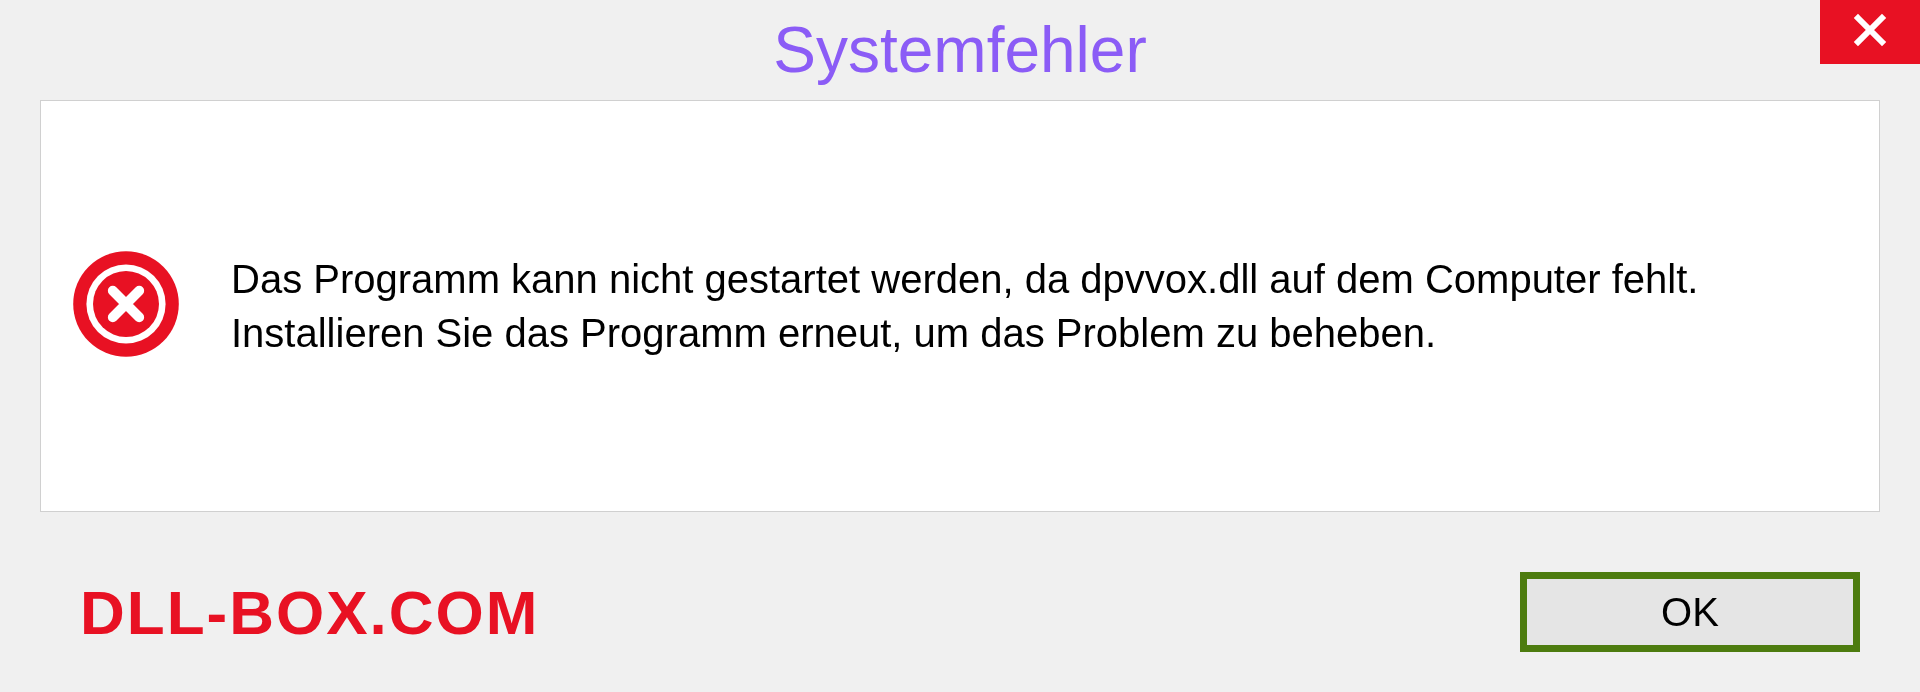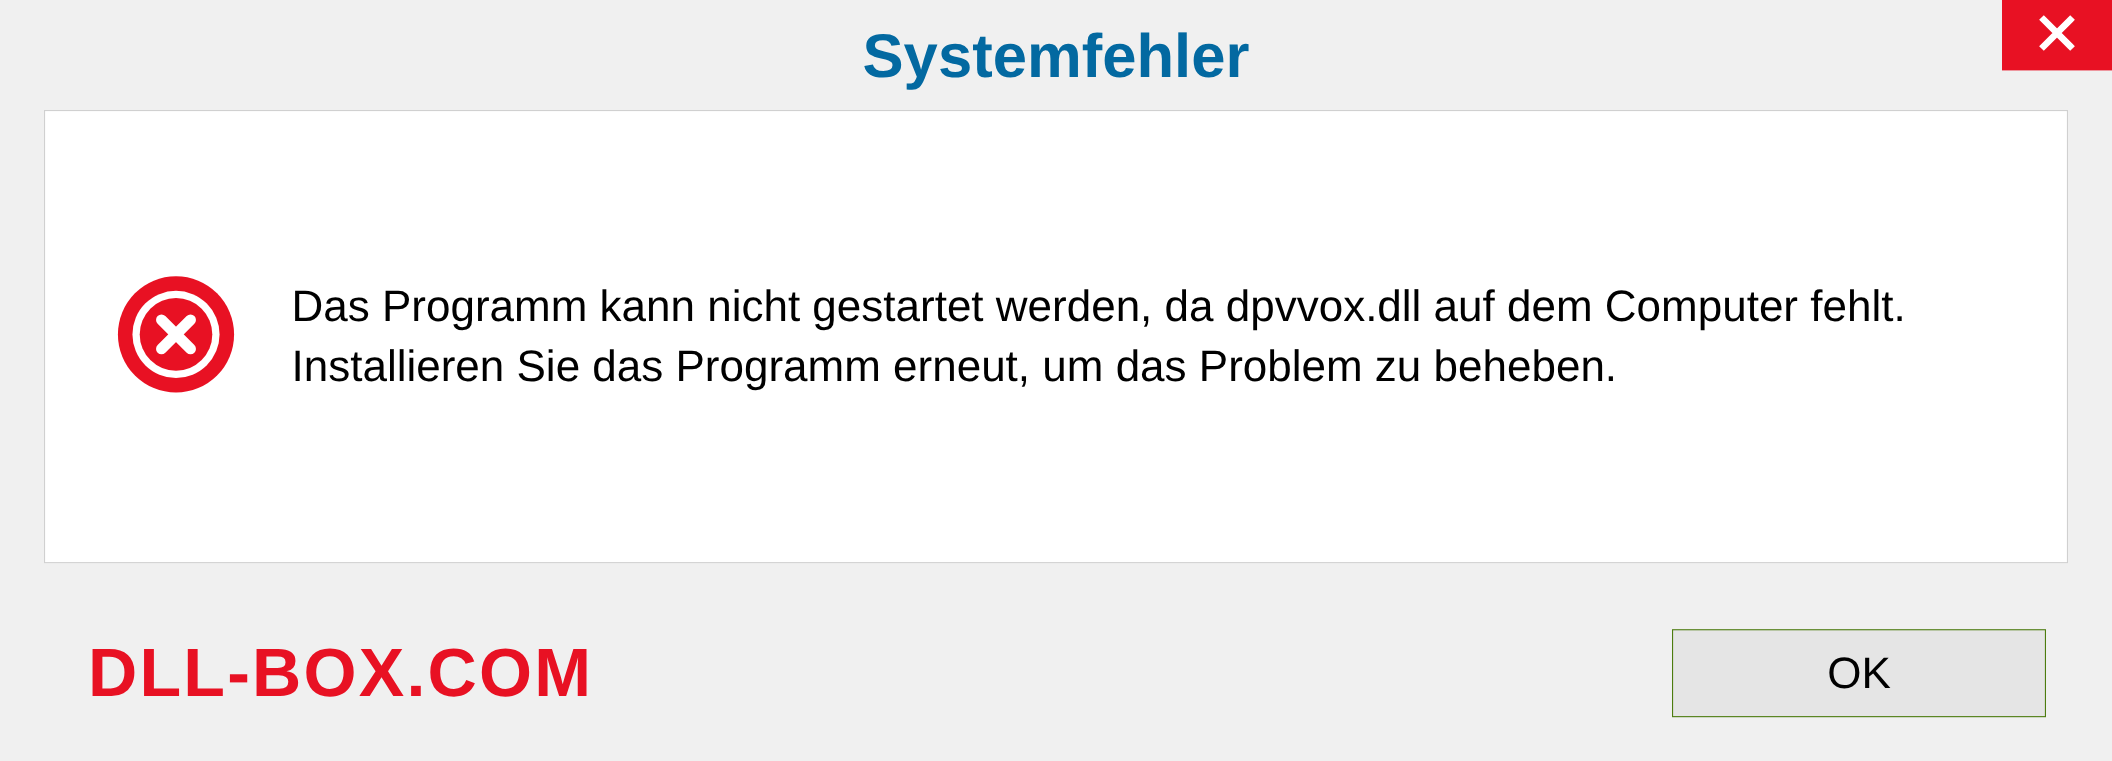--- a/index.html
+++ b/index.html
@@ -23,23 +23,23 @@
       flex-direction: column;
     }
     .titlebar {
       height: 100px;
       display: flex;
       align-items: center;
       justify-content: center;
       position: relative;
     }
     .title {
-      font-size: 56px;
-      color: #0369a1;
-      font-weight: 700;
+      font-size: 64px;
+      color: #8b5cf6;
+      font-weight: 400;
     }
     .close-btn {
       position: absolute;
       right: 0;
       top: 0;
       width: 100px;
       height: 64px;
       background: #e81123;
       display: flex;
       align-items: center;
@@ -50,21 +50,21 @@
       width: 36px;
       height: 36px;
     }
     .content-panel {
       margin: 0 40px 20px 40px;
       background: #ffffff;
       border: 1px solid #d0d0d0;
       flex: 1;
       display: flex;
       align-items: center;
-      padding: 60px 80px 60px 64px;
+      padding: 60px 80px 60px 30px;
     }
     .error-icon {
       flex-shrink: 0;
       margin-right: 50px;
     }
     .error-icon svg {
       width: 110px;
       height: 110px;
     }
     .message {
@@ -84,21 +84,21 @@
       font-weight: 900;
       color: #e81123;
       letter-spacing: 2px;
       font-family: Arial, sans-serif;
       text-align: center;
     }
     .ok-button {
       width: 340px;
       height: 80px;
       background: #e5e5e5;
-      border: 1px solid #4d7c0f;
+      border: 7px solid #4d7c0f;
       font-size: 40px;
       color: #000;
       cursor: pointer;
       font-family: inherit;
     }
   </style>
 </head>
 <body>
 
 <div class="dialog">

